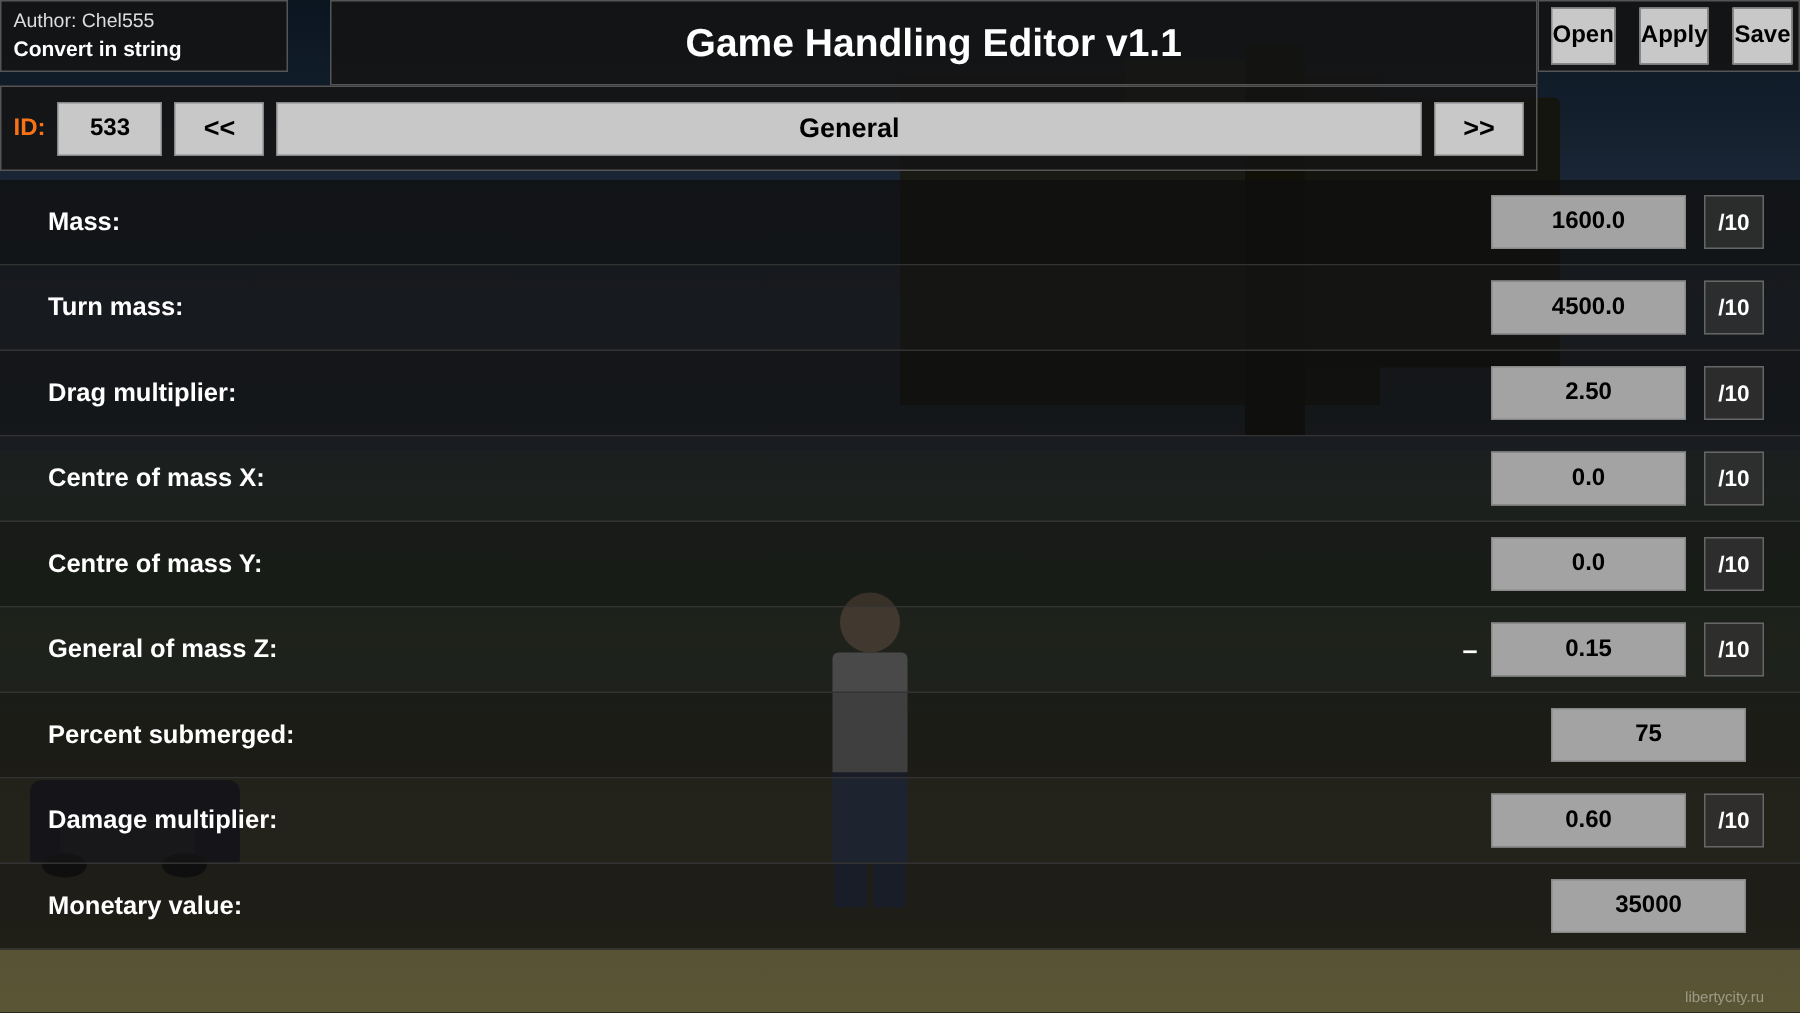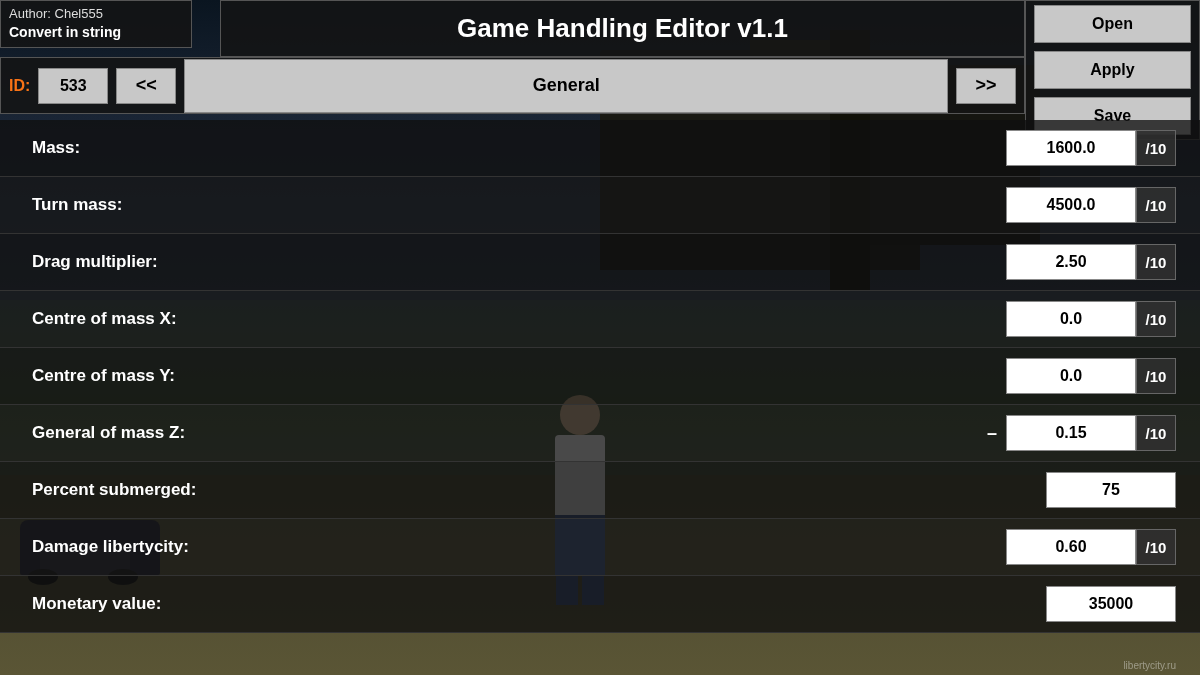--- a/index.html
+++ b/index.html
@@ -169,36 +169,36 @@
       align-items: center;
       justify-content: center;
     }
     .section-name {
       flex: 1;
       background: #c8c8c8;
       border: 1px solid #888;
       color: #000;
       font-size: 18px;
       font-weight: bold;
-      height: 54px;
+      height: 36px;
       display: flex;
       align-items: center;
       justify-content: center;
     }
 
     
     .right-buttons {
       position: absolute;
       top: 0;
       right: 0;
       width: 175px;
       background: rgba(20,20,20,0.85);
       border: 1px solid #555;
       display: flex;
-      flex-direction: column;
+      flex-direction: row;
     }
     .action-btn {
       background: #c8c8c8;
       border: 1px solid #888;
       color: #000;
       font-size: 16px;
       font-weight: bold;
       height: 38px;
       margin: 4px 8px;
       cursor: pointer;
@@ -241,32 +241,32 @@
     .param-minus {
       color: #fff;
       font-size: 18px;
       font-weight: bold;
       width: 20px;
       text-align: center;
       margin-right: 4px;
     }
 
     .param-value {
-      background: #ffffff;
+      background: #a3a3a3;
       border: 1px solid #888;
       color: #000;
       font-size: 16px;
       font-weight: bold;
       width: 130px;
       height: 36px;
       text-align: center;
       display: flex;
       align-items: center;
       justify-content: center;
-      margin-right: 0;
+      margin-right: 12px;
       cursor: text;
     }
 
     .param-div {
       color: #fff;
       font-size: 15px;
       font-weight: bold;
       width: 40px;
       text-align: center;
       background: rgba(50,50,50,0.8);
@@ -369,21 +369,21 @@
         <span class="param-label">General of mass Z:</span>
         <span class="param-minus">–</span>
         <input class="param-value" type="text" value="0.15" style="">
         <div class="param-div">/10</div>
       </div>
       <div class="param-row">
         <span class="param-label">Percent submerged:</span>
         <input class="param-value" type="text" value="75" style="">
       </div>
       <div class="param-row">
-        <span class="param-label">Damage libertycity:</span>
+        <span class="param-label">Damage multiplier:</span>
         <input class="param-value" type="text" value="0.60" style="">
         <div class="param-div">/10</div>
       </div>
       <div class="param-row">
         <span class="param-label">Monetary value:</span>
         <input class="param-value" type="text" value="35000" style="">
       </div>
     </div>
 
 </div>

